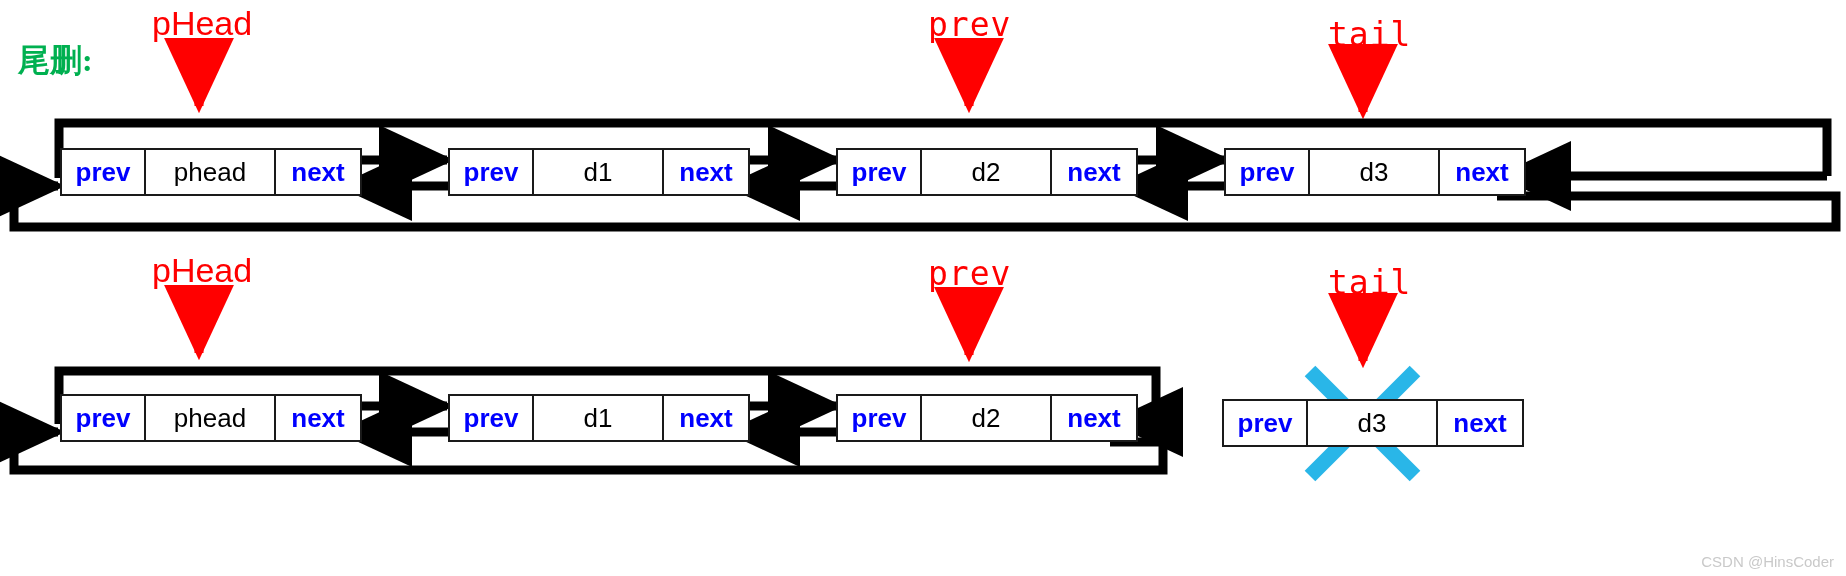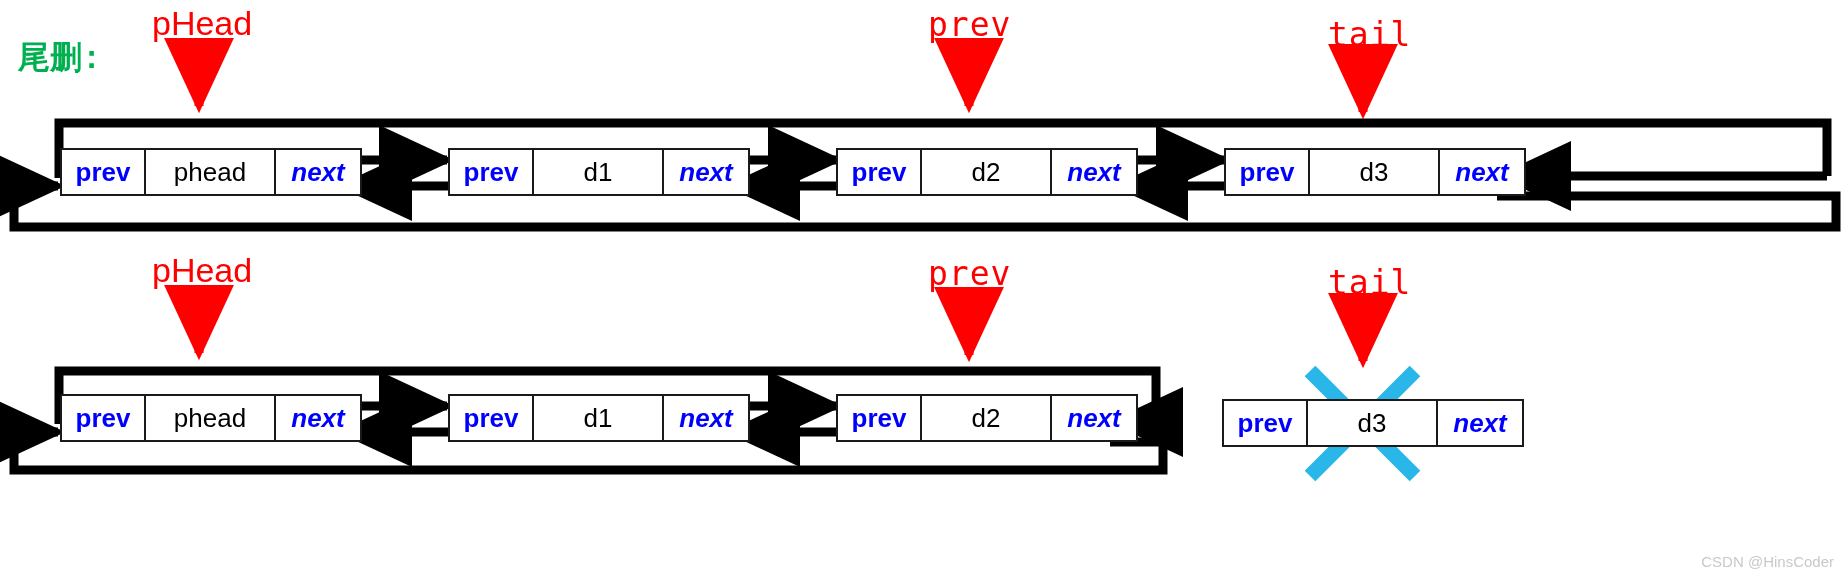--- a/index.html
+++ b/index.html
@@ -19,21 +19,21 @@
     white-space:nowrap;
     line-height:1;
   }
   .ptr-label.sans{font-family:"Liberation Sans",sans-serif;font-size:34px;font-weight:400;}
   .ptr-label.mono{font-family:"DejaVu Sans Mono","Liberation Mono",monospace;font-size:33px;font-weight:400;letter-spacing:1px;}
 
   
   .caption{
     position:absolute;
     color:#00b050;
-    font-family:Liberation Mono, monospace;
+    font-family:Liberation Serif, serif;
     font-size:32px;
     font-weight:700;
     white-space:nowrap;
     line-height:1;
   }
 
   
   .node{
     position:absolute;
     display:flex;
@@ -47,21 +47,21 @@
     display:flex;
     align-items:center;
     justify-content:center;
     font-family:"Liberation Sans",sans-serif;
     font-size:26px;
     font-weight:700;
     color:#000000;
     border-right:2px solid #1a1a1a;
     height:100%;
   }
-  .cell:last-child{border-right:none;font-style:italic;}
+  .cell:last-child{border-right:none;}
   .cell.link{color:#0000ff;width:84px;}
   .cell.data{color:#000000;width:120px;font-weight:400;}
   .cell.data.wide{width:130px;}
 
   
   .watermark{
     position:absolute;
     right:12px;bottom:6px;
     color:#c9c9c9;
     font-family:"Liberation Sans",sans-serif;

